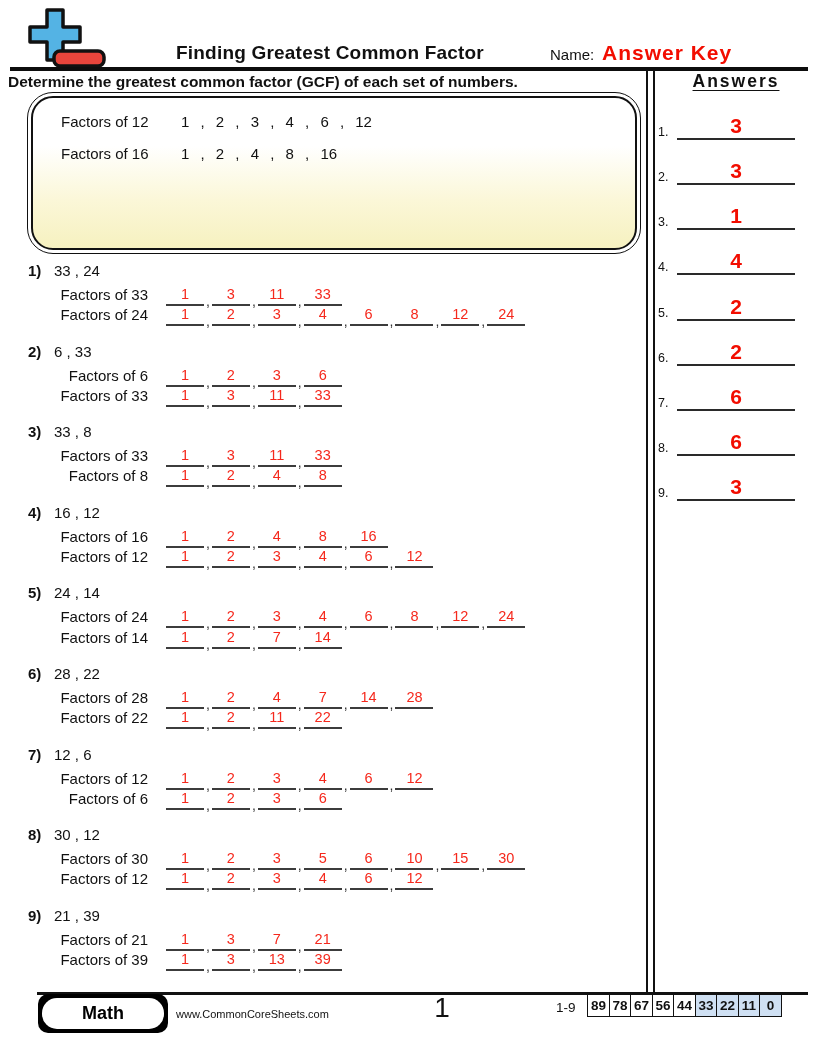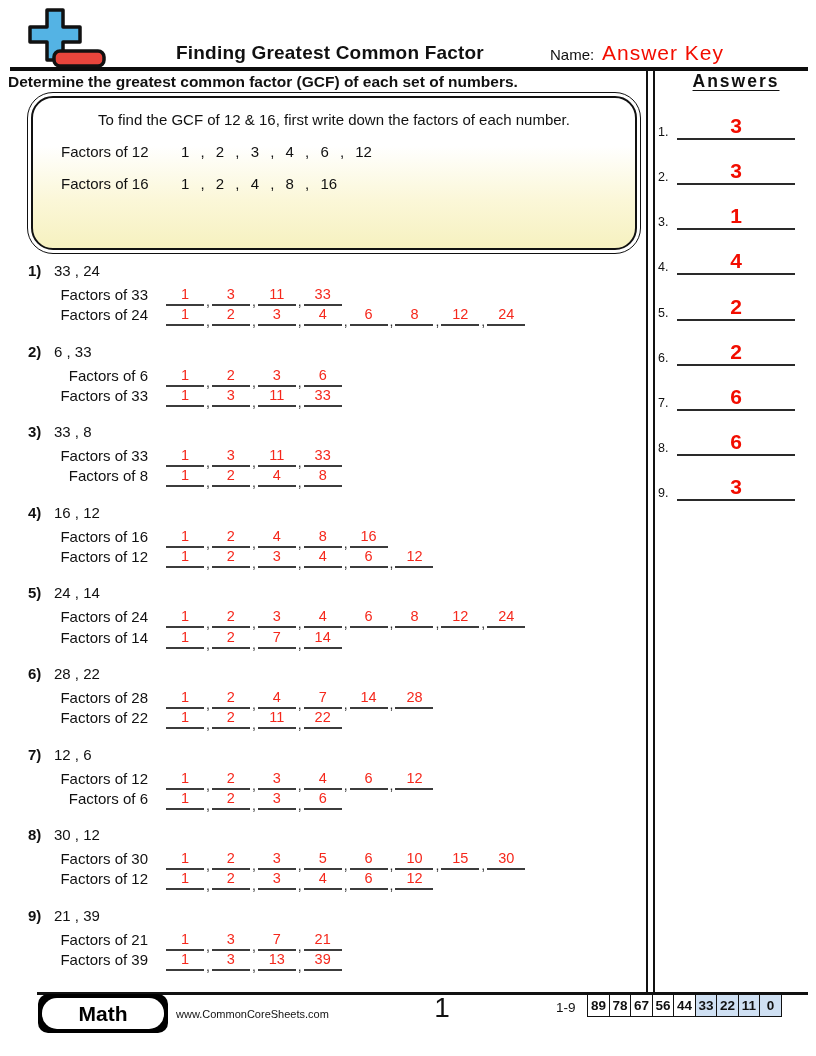--- a/index.html
+++ b/index.html
@@ -4,21 +4,21 @@
 <style>
   html,body{margin:0;padding:0;background:#fff;}
   .page{position:relative;width:816px;height:1056px;background:#fff;overflow:hidden;
         font-family:"Liberation Sans",sans-serif;color:#111;}
 
   
   .logo{position:absolute;left:14px;top:6px;width:96px;height:64px;}
   .page-title{position:absolute;left:150px;top:42px;width:360px;text-align:center;
               font-size:19px;font-weight:600;letter-spacing:.2px;}
   .name-label{position:absolute;left:550px;top:46px;font-size:15px;}
-  .name-value{position:absolute;left:602px;top:41px;font-size:21px;font-weight:normal;
+  .name-value{position:absolute;left:602px;top:41px;font-size:21px;font-weight:bold;
               letter-spacing:1px;color:#f20d00;}
   .head-rule{position:absolute;left:10px;right:8px;top:67px;height:3.5px;background:#0d0d0d;}
   .instruction{position:absolute;left:8px;top:73px;font-size:15.5px;font-weight:bold;}
 
   
   .ex-outer{position:absolute;left:27px;top:92px;width:612px;height:160px;
             border:1.5px solid #111;border-radius:26px;background:#fff;}
   .ex-inner{position:absolute;left:3px;top:3px;right:3px;bottom:3px;border:2px solid #111;
             border-radius:22px;overflow:hidden;
             background:linear-gradient(180deg,#ffffff 0%,#ffffff 32%,#fbf7d8 68%,#f6f1c0 100%);}
@@ -53,21 +53,21 @@
   .ans-line{position:absolute;left:22px;width:118px;bottom:0;height:2px;background:#2a2a2a;}
   .ans-val{position:absolute;left:22px;width:118px;bottom:2px;text-align:center;
            color:#f20d00;font-weight:bold;font-size:21px;}
 
   
   .foot-rule{position:absolute;left:37px;right:8px;top:992px;height:2.5px;background:#111;}
   .math-badge{position:absolute;left:38px;top:994px;width:130px;height:39px;background:#000;
               border-radius:10px;}
   .math-badge-inner{position:absolute;left:4px;top:4px;right:4px;bottom:4px;background:#fff;
                     border-radius:15px;display:flex;align-items:center;justify-content:center;
-                    font-size:21px;font-weight:bold;color:#000;}
+                    font-size:18px;font-weight:bold;color:#000;}
   .website{position:absolute;left:176px;top:1008px;font-size:11px;}
   .page-number{position:absolute;left:420px;top:992px;width:44px;text-align:center;
                font-size:28px;font-weight:500;}
   .score-label{position:absolute;left:556px;top:1000px;font-size:13.5px;}
   .score-cells{position:absolute;left:587px;top:994px;display:flex;}
   .score-cell{width:21px;height:21px;border:1.5px solid #111;margin-left:-1.5px;
               text-align:center;line-height:21px;font-size:13.5px;background:#fff;font-weight:bold;}
   .score-cell:first-child{margin-left:0;}
   .score-cell.hl{background:#cfe0f3;}
 </style>
@@ -81,21 +81,20 @@
     <rect x="40" y="45" width="50" height="15" rx="6" fill="#e8453c" stroke="#111" stroke-width="3.5"></rect>
   </svg>
   <div class="page-title">Finding Greatest Common Factor</div>
   <div class="name-label">Name:</div>
   <div class="name-value">Answer Key</div>
   <div class="head-rule"></div>
   <div class="instruction">Determine the greatest common factor (GCF) of each set of numbers.</div>
 
   <div class="ex-outer">
     <div class="ex-inner">
-      <div class="ex-intro">To find the GCF of 12 &amp; 16, first write down the factors of each number.</div>
       <div class="ex-row">
         <span class="ex-row-label">Factors of 12</span>
         <span class="ex-row-values">1 , 2 , 3 , 4 , 6 , 12</span>
       </div>
       <div class="ex-row">
         <span class="ex-row-label">Factors of 16</span>
         <span class="ex-row-values">1 , 2 , 4 , 8 , 16</span>
       </div>
     </div>
   </div>

